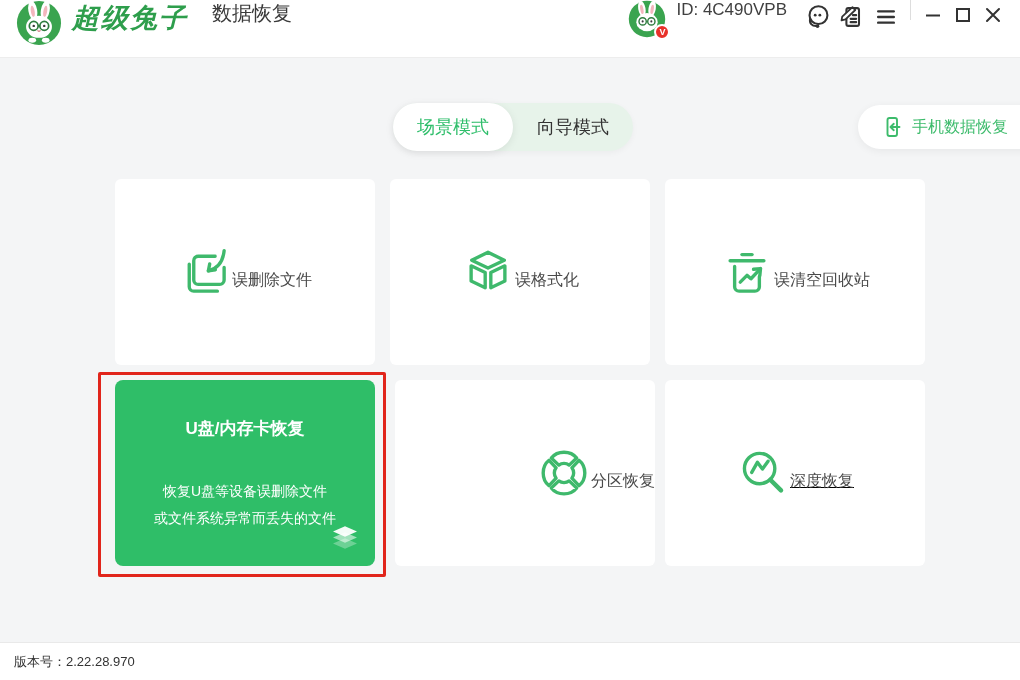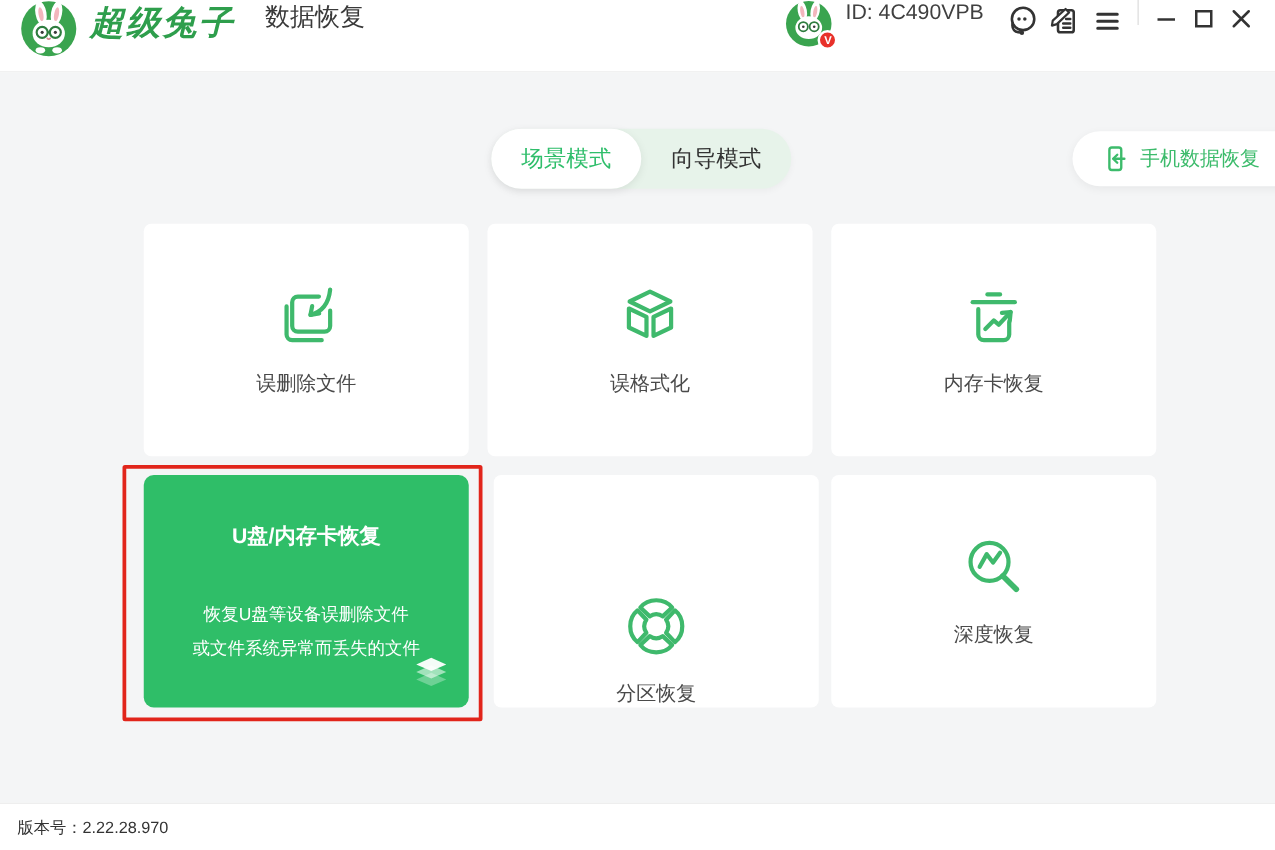--- a/index.html
+++ b/index.html
@@ -24,25 +24,25 @@
   
   .main { position:relative; flex:1; background:#f4f5f6; }
 
   .tabs { position:absolute; left:393px; top:45px; width:240px; height:48px; background:#e7f3ea; border-radius:24px; display:flex; box-shadow:0 2px 6px rgba(0,0,0,.04); }
   .tab { flex:1; display:flex; align-items:center; justify-content:center; font-size:18px; color:#333; border-radius:24px; cursor:pointer; }
   .tab.active { background:#fff; color:#2fbe6b; box-shadow:0 2px 8px rgba(0,0,0,.08); }
 
   .phone-btn { position:absolute; left:858px; top:47px; width:175px; height:44px; background:#fff; border-radius:22px 0 0 22px; display:flex; align-items:center; padding-left:22px; gap:8px; color:#3cbb6b; font-size:16px; box-shadow:0 2px 8px rgba(0,0,0,.06); cursor:pointer; white-space:nowrap; }
   .phone-btn svg { width:24px; height:24px; flex:0 0 24px; }
 
-  .card { position:absolute; width:260px; height:186px; background:#fff; border-radius:6px; display:flex; flex-direction:column; align-items:center; justify-content:center; cursor:pointer; }
+  .card { position:absolute; width:260px; height:186px; background:#fff; border-radius:6px; display:flex; flex-direction:row; align-items:center; justify-content:center; cursor:pointer; }
   .card .card-icon { width:54px; height:54px; }
   .card .card-label { margin-top:17px; font-size:16px; color:#4a4a4a; }
   .c1 { left:115px; top:121px; } .c2 { left:390px; top:121px; } .c3 { left:665px; top:121px; }
-  .c5 { left:395px; top:322px;justify-content:flex-end; } .c6 { left:665px; top:322px; }
+  .c5 { left:395px; top:322px;justify-content:flex-end; } .c6 { left:665px; top:322px;text-decoration:underline; }
 
   .card-hover { position:absolute; left:115px; top:322px; width:260px; height:186px; background:#2fbe68; border-radius:8px; color:#fff; cursor:pointer; overflow:hidden; }
   .card-hover .hover-title { margin-top:37px; text-align:center; font-size:17px; font-weight:bold; }
   .card-hover .hover-desc { margin-top:38px; text-align:center; font-size:14px; line-height:27px; }
   .card-hover .layers { position:absolute; right:12px; bottom:9px; width:36px; height:36px; }
 
   .annotation-box { position:absolute; left:98px; top:314px; width:288px; height:205px; border:3px solid #e1251b; border-radius:2px; pointer-events:none; }
 
   
   .footer { height:38px; flex:0 0 38px; background:#fff; border-top:1px solid #e9e9e9; display:flex; align-items:center; padding-left:14px; font-size:13px; color:#333; }
@@ -173,21 +173,21 @@
     </div>
 
     <div class="card c3">
       <svg class="card-icon" viewBox="0 0 48 48">
         <path class="stroke-green" d="M19.5 8.5 h9"></path>
         <path class="stroke-green" d="M9 14 h30"></path>
         <path class="stroke-green" d="M13 19 v18 a4 4 0 0 0 4 4 h14 a4 4 0 0 0 4 -4 v-9"></path>
         <path class="stroke-green" d="M18 33 l6 -6 3.5 3 L36 21"></path>
         <path class="stroke-green" d="M36 21 l-6.2 0.6 M36 21 l-0.6 6.2"></path>
       </svg>
-      <div class="card-label">内存卡恢复</div>
+      <div class="card-label">误清空回收站</div>
     </div>
 
     <div class="card-hover">
       <div class="hover-title">U盘/内存卡恢复</div>
       <div class="hover-desc">
         <div>恢复U盘等设备误删除文件</div>
         <div>或文件系统异常而丢失的文件</div>
       </div>
       <svg class="layers" viewBox="0 0 48 48">
         <path d="M8 14 L24 7 L40 14 L24 21 Z" fill="#ffffff" opacity="0.95"></path>

